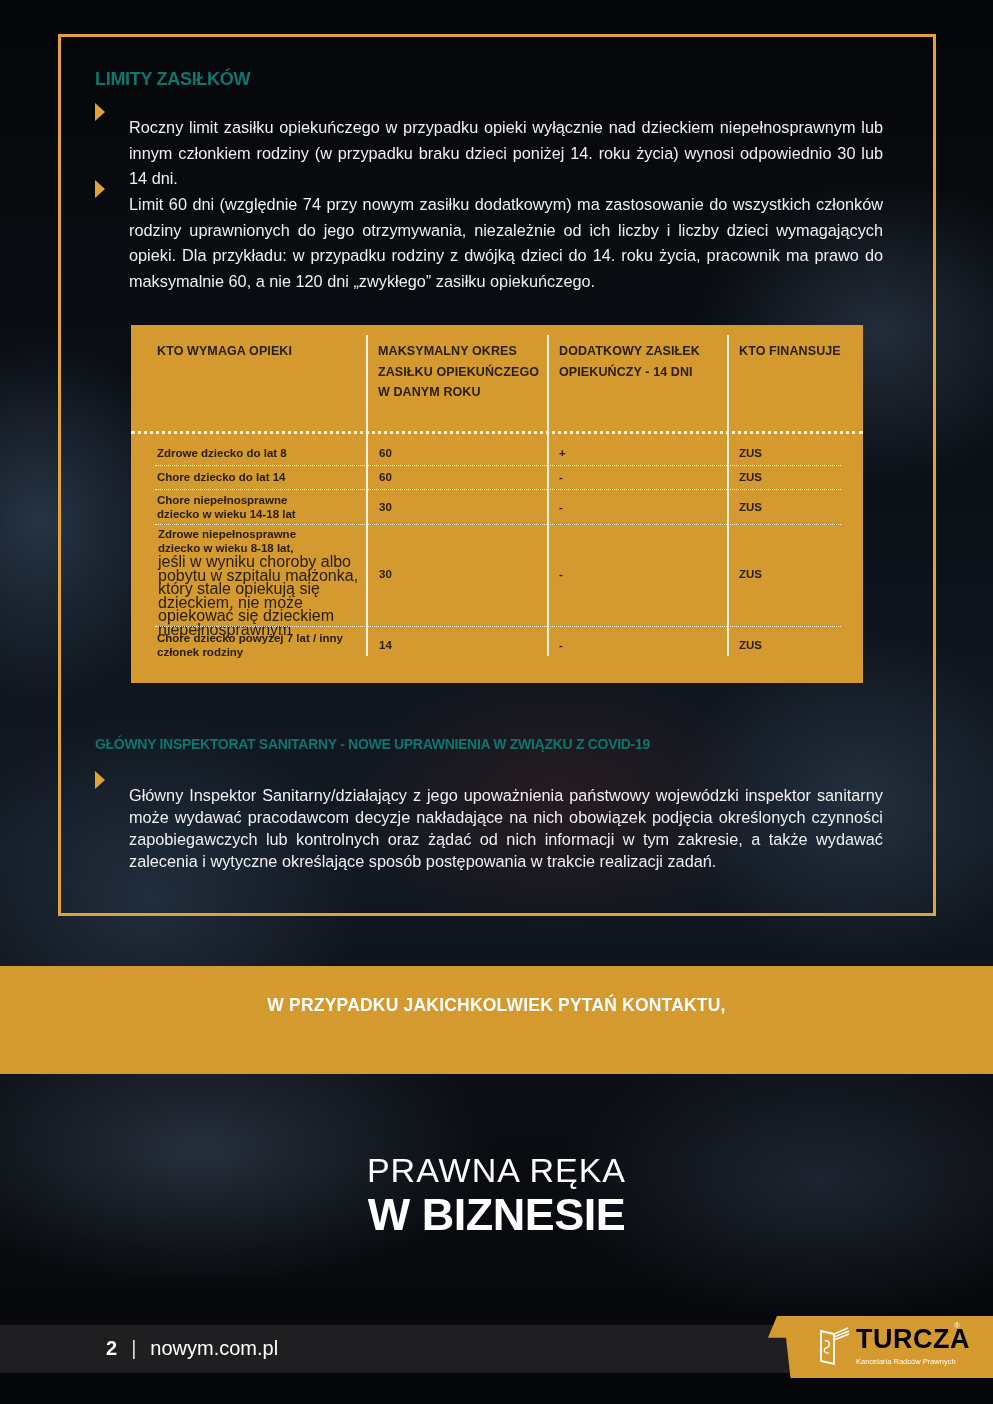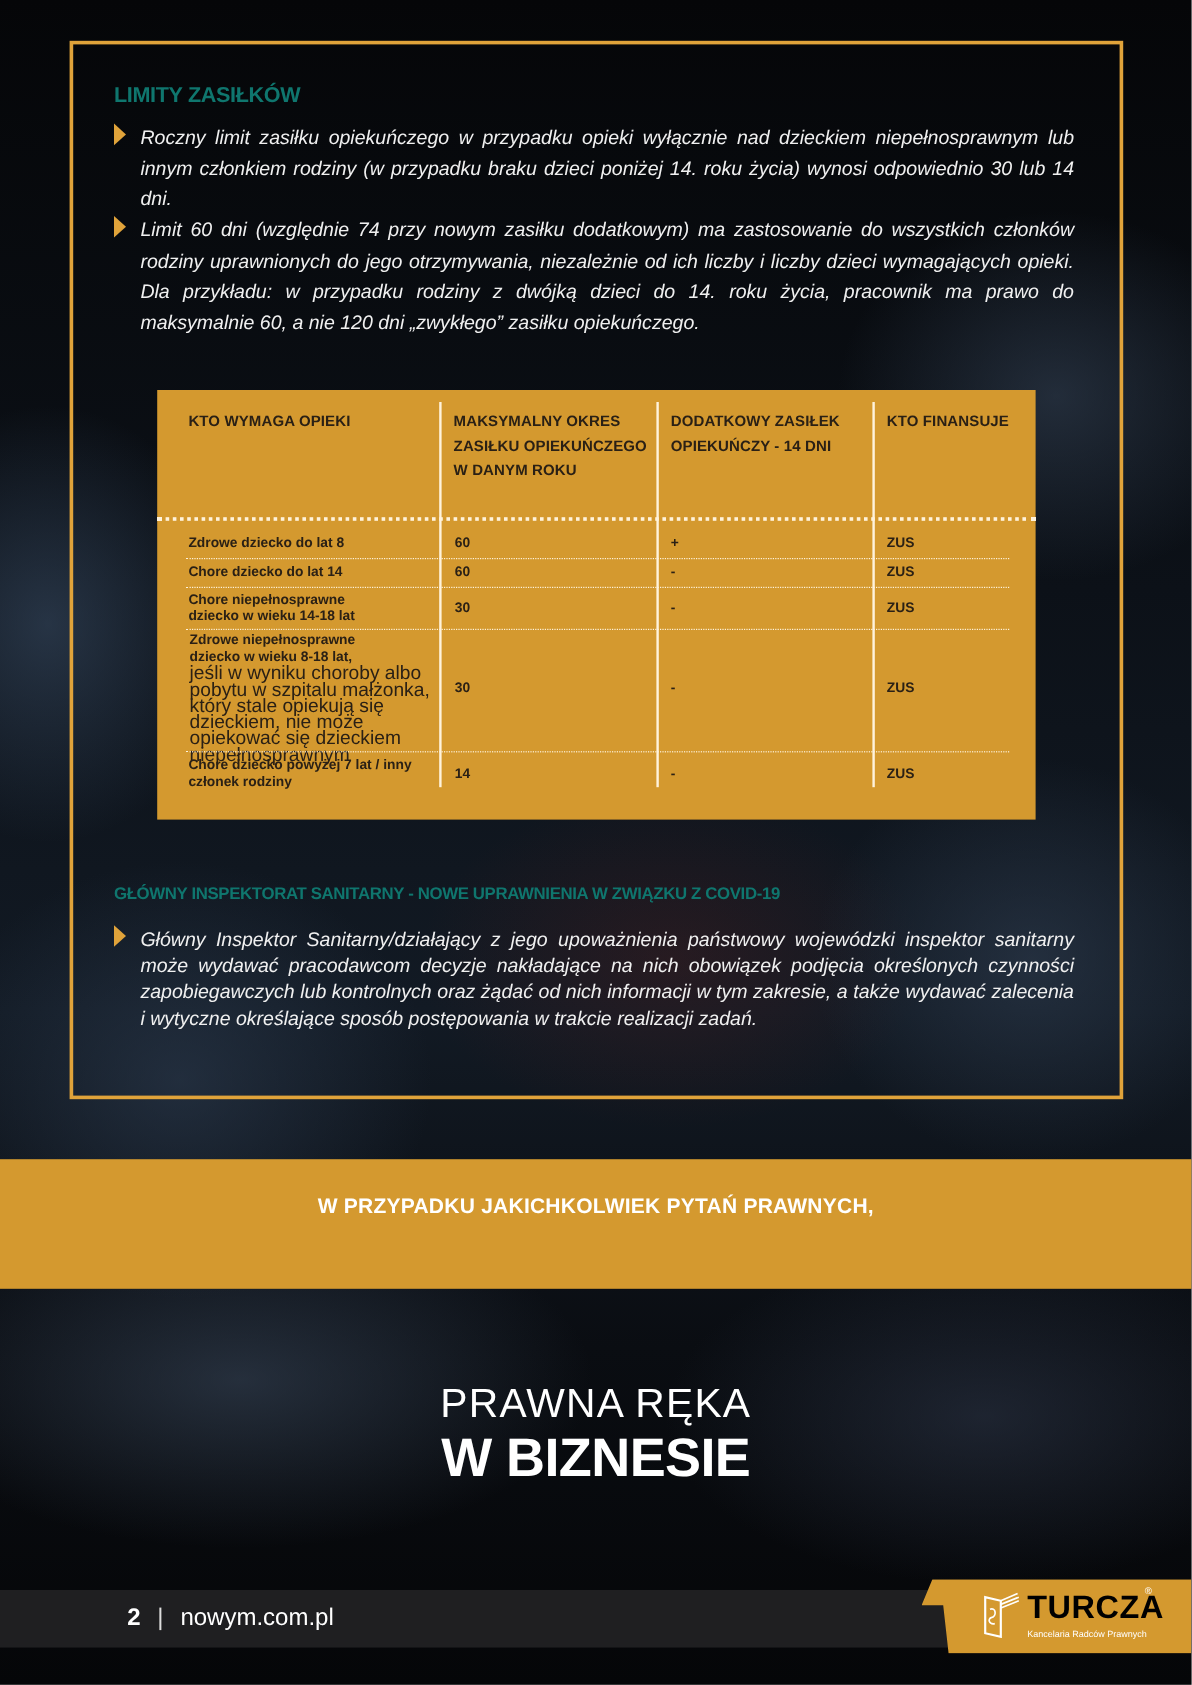--- a/index.html
+++ b/index.html
@@ -39,21 +39,21 @@
     color: #f0f0f0;
   }
   .para .bullet {
     position: absolute;
     left: -18px;
     width: 0; height: 0;
     border-top: 9px solid transparent;
     border-bottom: 9px solid transparent;
     border-left: 10px solid #e0a33a;
   }
-  .para p { margin: 4px; font-style: italic; }
+  .para p { margin: 16px; }
   .tbl {
     position: absolute;
     left: 131px; top: 325px;
     width: 732px; height: 358px;
     background: #d4992f;
     color: #2a2015;
   }
   .vline {
     position: absolute;
     top: 10px;
@@ -231,21 +231,21 @@
   <div class="td" style="left:608px; top:314px;">ZUS</div>
 </div>
 
 <div class="section-title" style="left:95px; top:736px; font-size:14px;">GŁÓWNY INSPEKTORAT SANITARNY - NOWE UPRAWNIENIA W ZWIĄZKU Z COVID-19</div>
 <div class="para" style="left:113px; top:768px; width:786px; line-height:22px;">
   <span class="bullet" style="top:3px;"></span>
   <p>Główny Inspektor Sanitarny/działający z jego upoważnienia państwowy wojewódzki inspektor sanitarny może wydawać pracodawcom decyzje nakładające na nich obowiązek podjęcia określonych czynności zapobiegawczych lub kontrolnych oraz żądać od nich informacji w tym zakresie, a także wydawać zalecenia i wytyczne określające sposób postępowania w trakcie realizacji zadań.</p>
 </div>
 
 <div class="cta">
-  <div>W PRZYPADKU JAKICHKOLWIEK PYTAŃ PRAWNYCH,</div>
+  <div>W PRZYPADKU JAKICHKOLWIEK PYTAŃ KONTAKTU,</div>
 </div>
 
 <div class="brand">
   <div class="l1">PRAWNA RĘKA</div>
   <div class="l2">W BIZNESIE</div>
 </div>
 
 <div class="footer-bar"></div>
 <div class="footer-text">
   <span class="num">2</span>

